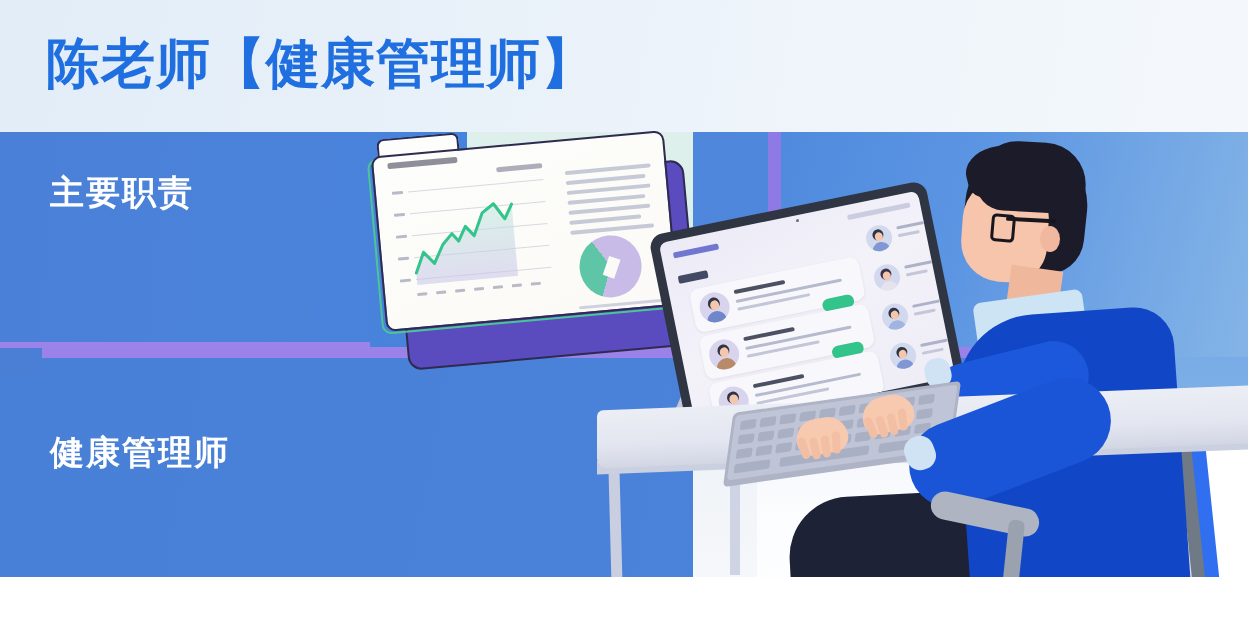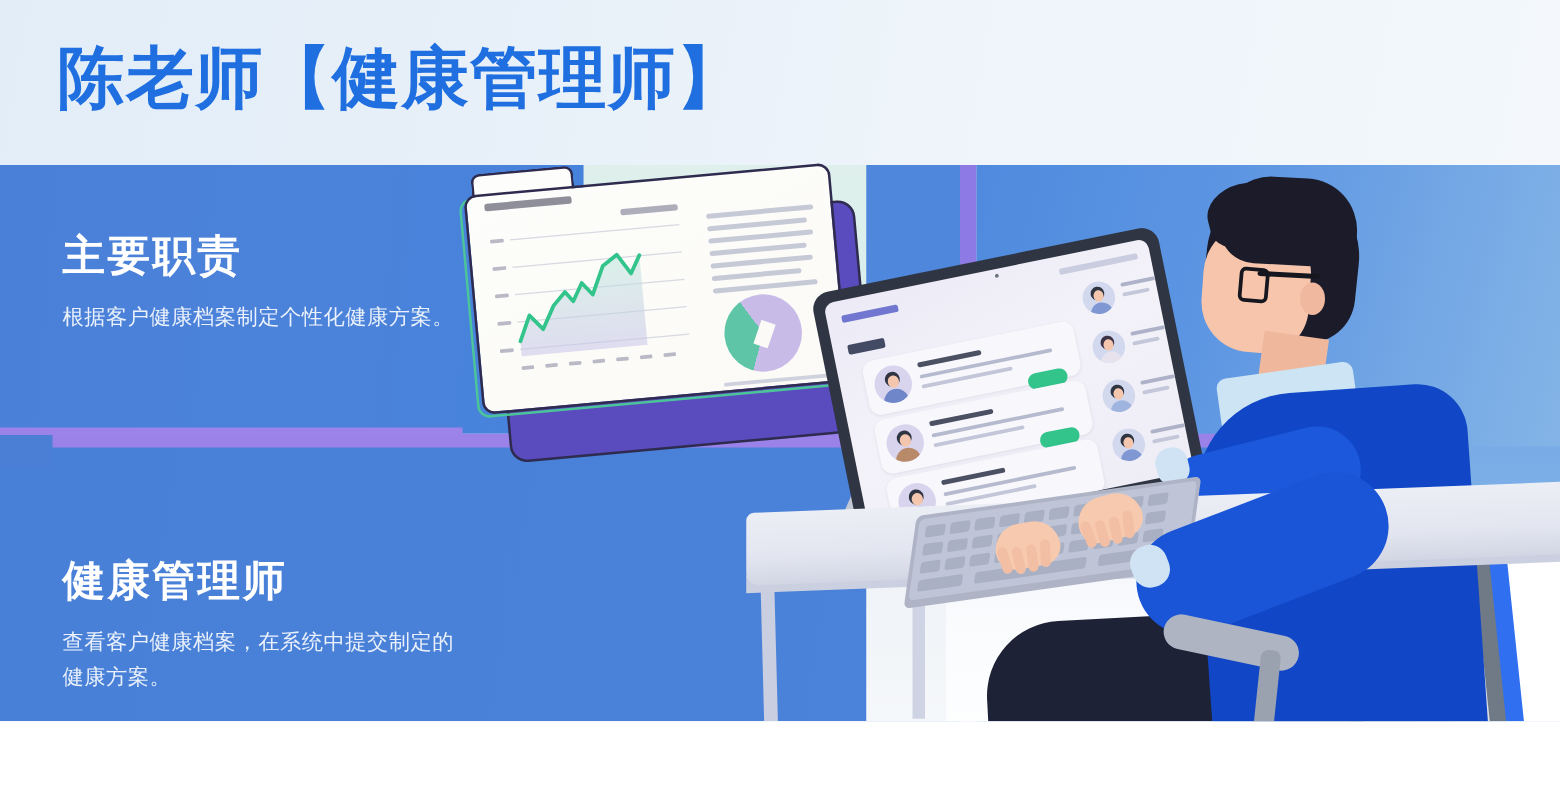--- a/index.html
+++ b/index.html
@@ -98,21 +98,20 @@
     left: 693px; top: 430px;
     width: 68px; height: 199px;
     background: linear-gradient(180deg, #eef1f6 0%, #f8fafc 100%);
   }
 
   
   .panel {
     position: absolute;
     left: 50px;
     width: 320px;
-    margin-top: 13px;
   }
   .panel-heading {
     font-size: 34px;
     font-weight: bold;
     color: #ffffff;
     letter-spacing: 2px;
     line-height: 1.2;
     margin: 0 0 14px 0;
   }
   .panel-body {
@@ -895,21 +894,19 @@
   <div class="sweater-arm"></div>
   <div class="sweater-cuff"></div>
 
   <div class="armrest"></div>
   <div class="armrest-post"></div>
 
   <div class="white-card-corner"></div>
 
   <div class="panel panel-1">
     <p class="panel-heading">主要职责</p>
-    <p class="panel-body">根据客户健康档案制定个性化健康方案。</p>
   </div>
 
   <div class="panel panel-2">
     <p class="panel-heading">健康管理师</p>
-    <p class="panel-body">查看客户健康档案，在系统中提交制定的健康方案。</p>
   </div>
 
 </div>
 
 </body></html>

